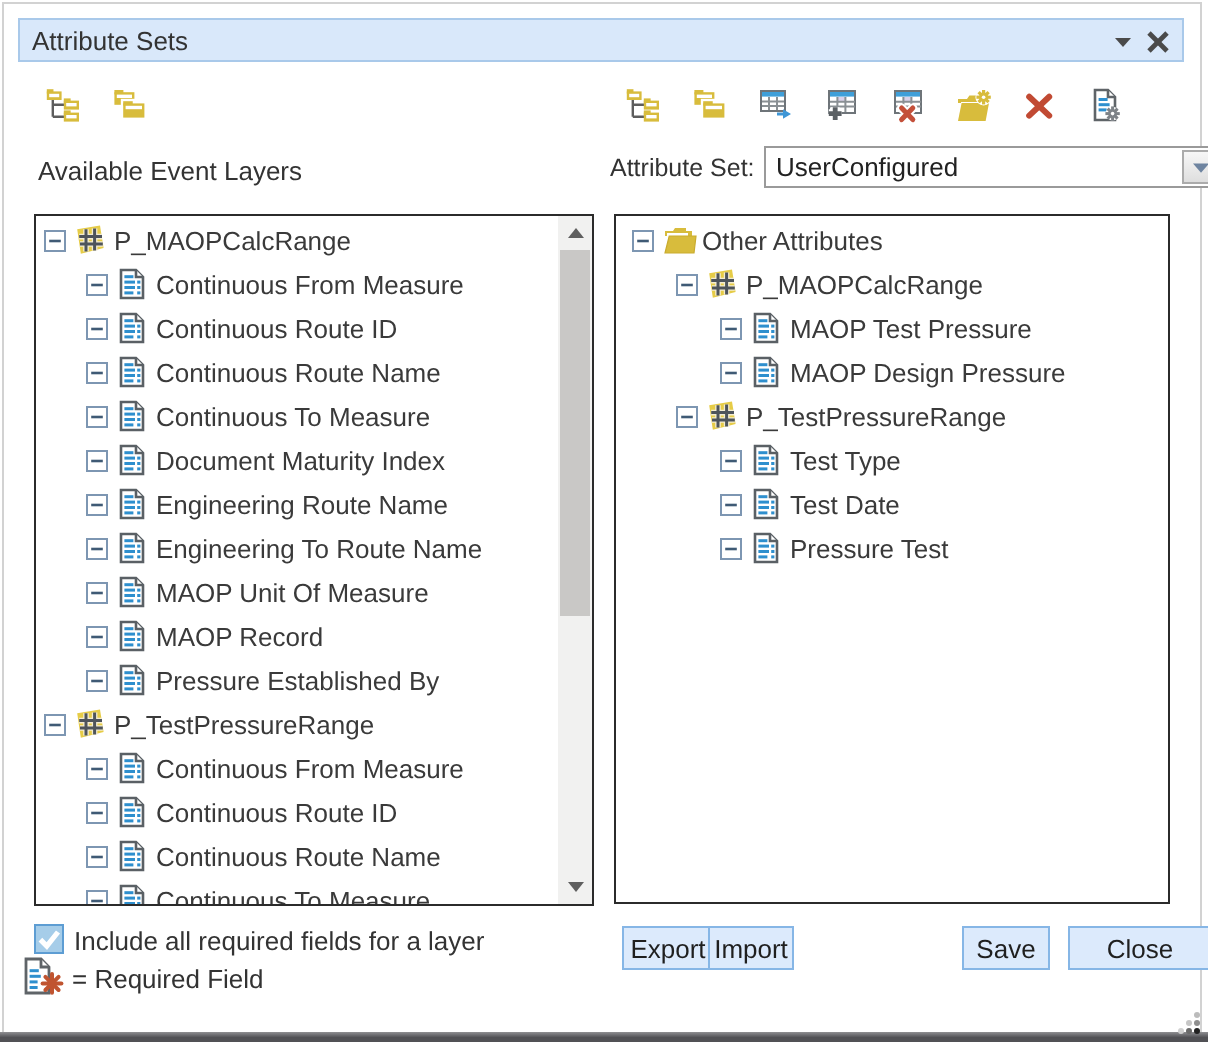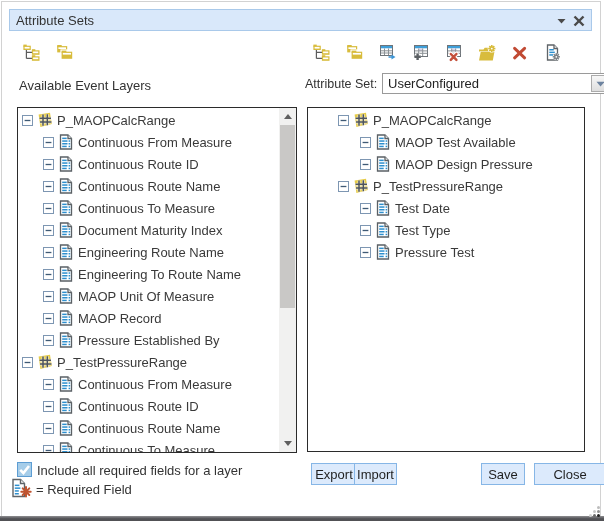--- a/index.html
+++ b/index.html
@@ -615,20 +615,36 @@
       <div id="sb-down" class="sb-btn">
         <svg width="8" height="5" viewBox="0 0 8 5">
             <polygon points="0,0 8,0 4,5" fill="#5f5f5f"></polygon>
           </svg>
       </div>
     </div>
   </div>
 
   <div id="right-panel" class="tree-panel">
     <div class="tree-rows" id="right-tree-rows">
+        <div class="tree-row" style="padding-left: 8px;">
+          <span class="tree-expander">
+            <svg width="11" height="11" viewBox="0 0 11 11">
+     <rect x="0.5" y="0.5" width="10" height="10" fill="#fff" stroke="#7d96b2"></rect>
+     <line x1="2.6" y1="5.5" x2="8.4" y2="5.5" stroke="#3f5a75" stroke-width="1.3"></line>
+   </svg>
+          </span>
+          <span class="tree-icon">
+            <svg width="18" height="16" viewBox="0 0 18 16">
+       <path d="M1.5 3.5 h4 l1 -1.5 h5.5 v1.5 h3 v2.5 h-13.5 z" fill="#d8bc3c"></path>
+       <path d="M2.5 4.5 h10.5 v3 h-10.5 z" fill="#fff"></path>
+       <path d="M1.5 14.5 L3.6 6 H17 L16 14.5 Z" fill="#d8bc3c" stroke="#c9ab2e" stroke-width="0.6"></path>
+     </svg>
+          </span>
+          <span class="tree-label">Other Attributes</span>
+        </div>
         <div class="tree-row" style="padding-left: 30px;">
           <span class="tree-expander">
             <svg width="11" height="11" viewBox="0 0 11 11">
      <rect x="0.5" y="0.5" width="10" height="10" fill="#fff" stroke="#7d96b2"></rect>
      <line x1="2.6" y1="5.5" x2="8.4" y2="5.5" stroke="#3f5a75" stroke-width="1.3"></line>
    </svg>
           </span>
           <span class="tree-icon">
             <svg width="16" height="16" viewBox="0 0 16 16">
        <path d="M1.6 2.6 L13 0.8 L14.8 12 L3.4 14.9 Z" fill="#e6cc47"></path>
@@ -655,21 +671,21 @@
        <path d="M10 1 V4.5 H13.5" fill="#fff" stroke="#5a6065" stroke-width="1.3"></path>
        <rect x="4.2" y="3.6" width="4.5" height="1.5" fill="#2e8fce"></rect>
        <rect x="4.2" y="6.3" width="5.3" height="1.5" fill="#2e8fce"></rect>
        <rect x="10.6" y="6.3" width="1.6" height="1.5" fill="#2e8fce"></rect>
        <rect x="4.2" y="9" width="5.3" height="1.5" fill="#2e8fce"></rect>
        <rect x="10.6" y="9" width="1.6" height="1.5" fill="#2e8fce"></rect>
        <rect x="4.2" y="11.7" width="4.5" height="1.5" fill="#2e8fce"></rect>
        <rect x="10.6" y="11.7" width="1.6" height="1.5" fill="#2e8fce"></rect>
      </svg>
           </span>
-          <span class="tree-label">MAOP Test Available</span>
+          <span class="tree-label">MAOP Test Pressure</span>
         </div>
         <div class="tree-row" style="padding-left: 52px;">
           <span class="tree-expander">
             <svg width="11" height="11" viewBox="0 0 11 11">
      <rect x="0.5" y="0.5" width="10" height="10" fill="#fff" stroke="#7d96b2"></rect>
      <line x1="2.6" y1="5.5" x2="8.4" y2="5.5" stroke="#3f5a75" stroke-width="1.3"></line>
    </svg>
           </span>
           <span class="tree-icon">
             <svg width="16" height="16" viewBox="0 0 16 16">
@@ -719,43 +735,43 @@
        <path d="M10 1 V4.5 H13.5" fill="#fff" stroke="#5a6065" stroke-width="1.3"></path>
        <rect x="4.2" y="3.6" width="4.5" height="1.5" fill="#2e8fce"></rect>
        <rect x="4.2" y="6.3" width="5.3" height="1.5" fill="#2e8fce"></rect>
        <rect x="10.6" y="6.3" width="1.6" height="1.5" fill="#2e8fce"></rect>
        <rect x="4.2" y="9" width="5.3" height="1.5" fill="#2e8fce"></rect>
        <rect x="10.6" y="9" width="1.6" height="1.5" fill="#2e8fce"></rect>
        <rect x="4.2" y="11.7" width="4.5" height="1.5" fill="#2e8fce"></rect>
        <rect x="10.6" y="11.7" width="1.6" height="1.5" fill="#2e8fce"></rect>
      </svg>
           </span>
+          <span class="tree-label">Test Type</span>
+        </div>
+        <div class="tree-row" style="padding-left: 52px;">
+          <span class="tree-expander">
+            <svg width="11" height="11" viewBox="0 0 11 11">
+     <rect x="0.5" y="0.5" width="10" height="10" fill="#fff" stroke="#7d96b2"></rect>
+     <line x1="2.6" y1="5.5" x2="8.4" y2="5.5" stroke="#3f5a75" stroke-width="1.3"></line>
+   </svg>
+          </span>
+          <span class="tree-icon">
+            <svg width="16" height="16" viewBox="0 0 16 16">
+       <path d="M2.5 1 H10 L13.5 4.5 V15 H2.5 Z" fill="#fff" stroke="#5a6065" stroke-width="1.3"></path>
+       <path d="M10 1 V4.5 H13.5" fill="#fff" stroke="#5a6065" stroke-width="1.3"></path>
+       <rect x="4.2" y="3.6" width="4.5" height="1.5" fill="#2e8fce"></rect>
+       <rect x="4.2" y="6.3" width="5.3" height="1.5" fill="#2e8fce"></rect>
+       <rect x="10.6" y="6.3" width="1.6" height="1.5" fill="#2e8fce"></rect>
+       <rect x="4.2" y="9" width="5.3" height="1.5" fill="#2e8fce"></rect>
+       <rect x="10.6" y="9" width="1.6" height="1.5" fill="#2e8fce"></rect>
+       <rect x="4.2" y="11.7" width="4.5" height="1.5" fill="#2e8fce"></rect>
+       <rect x="10.6" y="11.7" width="1.6" height="1.5" fill="#2e8fce"></rect>
+     </svg>
+          </span>
           <span class="tree-label">Test Date</span>
-        </div>
-        <div class="tree-row" style="padding-left: 52px;">
-          <span class="tree-expander">
-            <svg width="11" height="11" viewBox="0 0 11 11">
-     <rect x="0.5" y="0.5" width="10" height="10" fill="#fff" stroke="#7d96b2"></rect>
-     <line x1="2.6" y1="5.5" x2="8.4" y2="5.5" stroke="#3f5a75" stroke-width="1.3"></line>
-   </svg>
-          </span>
-          <span class="tree-icon">
-            <svg width="16" height="16" viewBox="0 0 16 16">
-       <path d="M2.5 1 H10 L13.5 4.5 V15 H2.5 Z" fill="#fff" stroke="#5a6065" stroke-width="1.3"></path>
-       <path d="M10 1 V4.5 H13.5" fill="#fff" stroke="#5a6065" stroke-width="1.3"></path>
-       <rect x="4.2" y="3.6" width="4.5" height="1.5" fill="#2e8fce"></rect>
-       <rect x="4.2" y="6.3" width="5.3" height="1.5" fill="#2e8fce"></rect>
-       <rect x="10.6" y="6.3" width="1.6" height="1.5" fill="#2e8fce"></rect>
-       <rect x="4.2" y="9" width="5.3" height="1.5" fill="#2e8fce"></rect>
-       <rect x="10.6" y="9" width="1.6" height="1.5" fill="#2e8fce"></rect>
-       <rect x="4.2" y="11.7" width="4.5" height="1.5" fill="#2e8fce"></rect>
-       <rect x="10.6" y="11.7" width="1.6" height="1.5" fill="#2e8fce"></rect>
-     </svg>
-          </span>
-          <span class="tree-label">Test Type</span>
         </div>
         <div class="tree-row" style="padding-left: 52px;">
           <span class="tree-expander">
             <svg width="11" height="11" viewBox="0 0 11 11">
      <rect x="0.5" y="0.5" width="10" height="10" fill="#fff" stroke="#7d96b2"></rect>
      <line x1="2.6" y1="5.5" x2="8.4" y2="5.5" stroke="#3f5a75" stroke-width="1.3"></line>
    </svg>
           </span>
           <span class="tree-icon">
             <svg width="16" height="16" viewBox="0 0 16 16">

